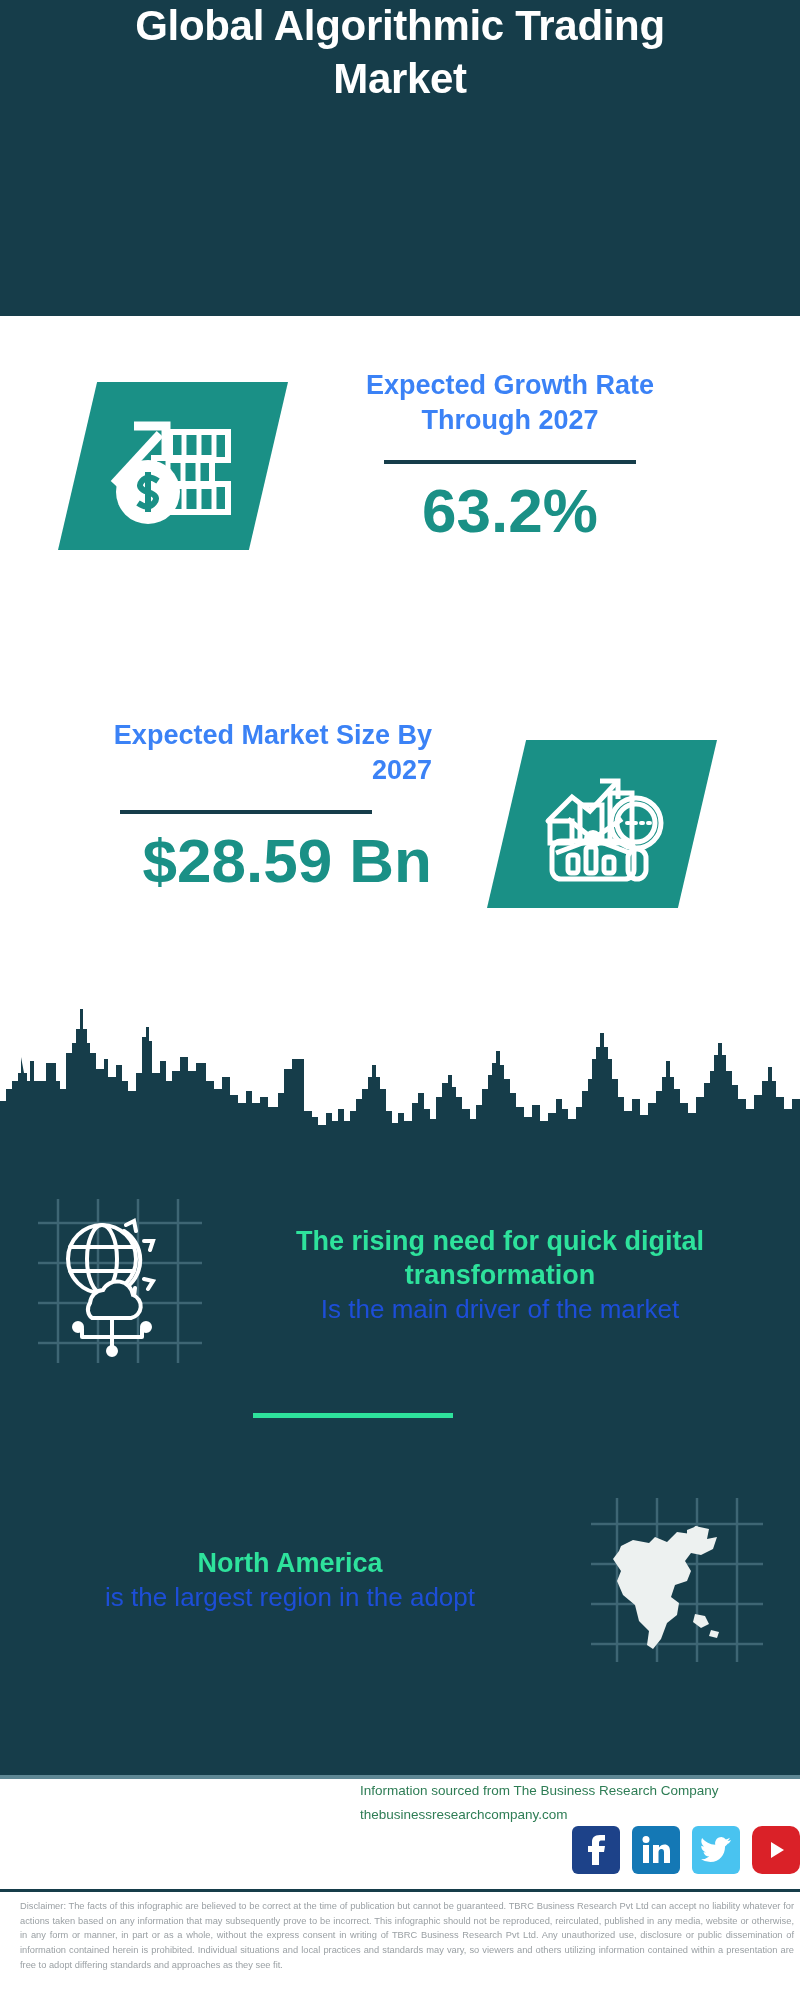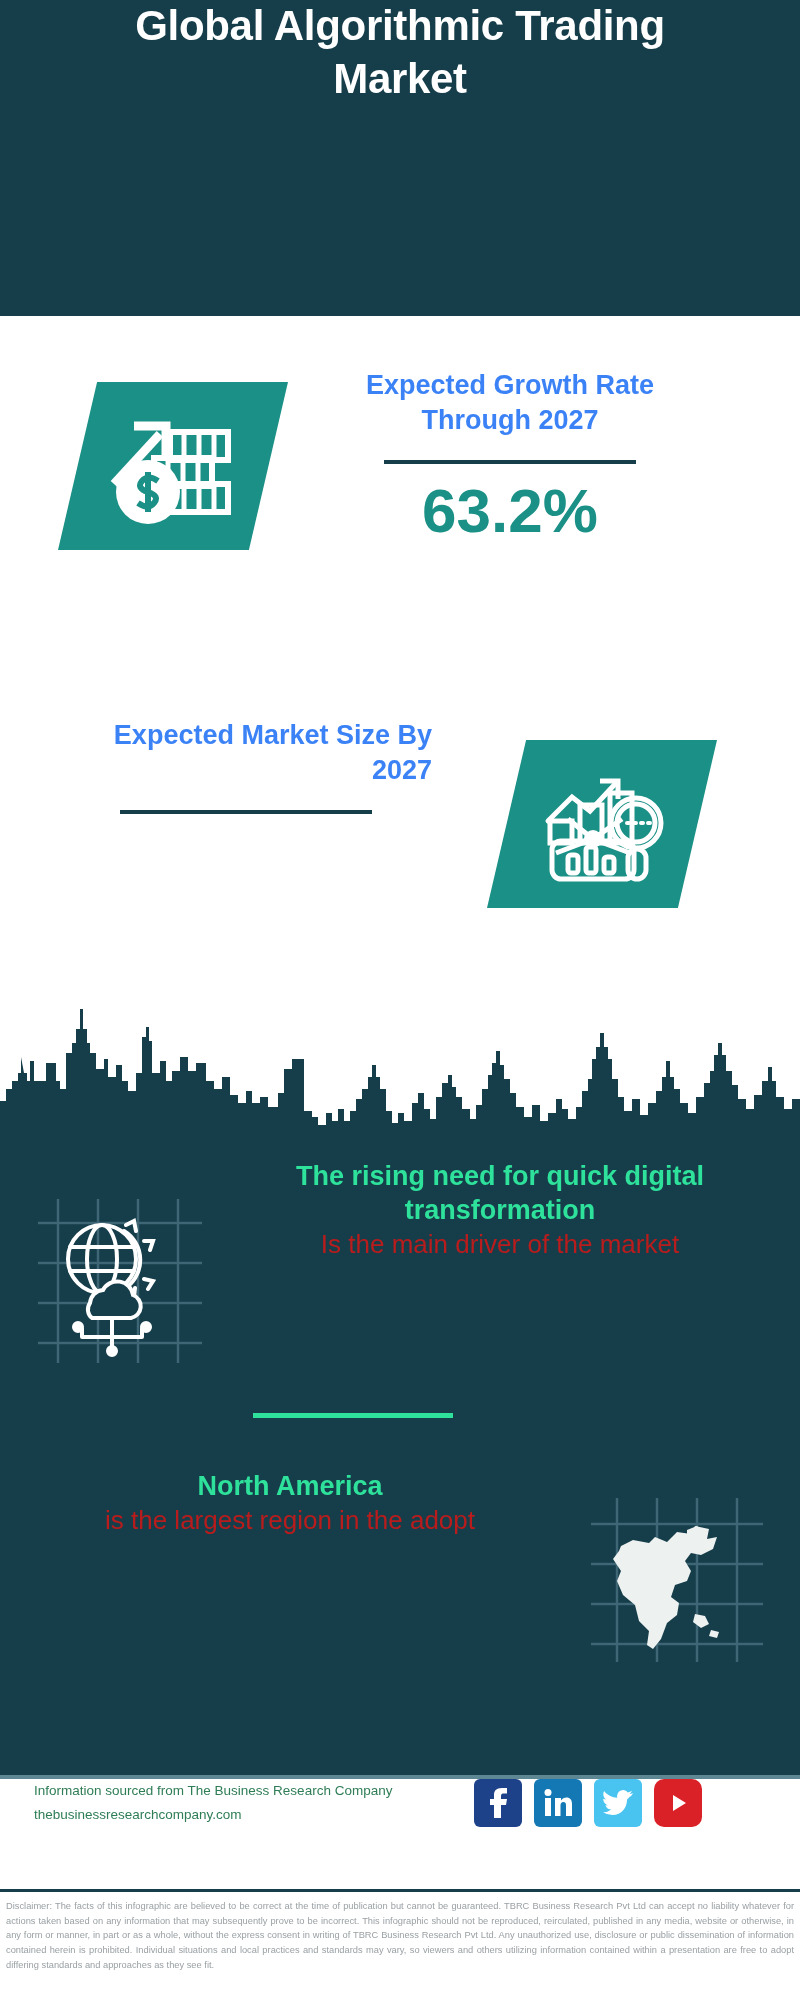--- a/index.html
+++ b/index.html
@@ -78,63 +78,63 @@
   
   .skyline { position:absolute; left:0; top:985px; width:800px; height:165px; }
   .skyline svg { display:block; width:800px; height:165px; }
 
   
   .dark-sec {
     position:absolute; left:0; top:1145px; width:800px; height:634px;
     background:#163D4A;
   }
   .row {
-    position:absolute; display:flex; 
+    position:absolute; display:flex; align-items:center;
   }
   .row1 { left:0px; top:1160px; width:800px; height:230px; }
   .row1 .ic { width:240px; flex:0 0 240px; display:flex; align-items:center; justify-content:center; }
   .row1 .tx { flex:1; padding-right:40px; text-align:center; }
 
   .row2 { left:0px; top:1470px; width:800px; height:220px; }
   .row2 .tx { flex:1; padding-left:30px; text-align:center; }
   .row2 .ic { width:250px; flex:0 0 250px; display:flex; align-items:center; justify-content:center; }
 
   .hl { color:#2EE29C; font-size:27px; font-weight:bold; line-height:1.25; }
-  .sub { color:#b91c1c; font-size:26px; font-weight:normal; line-height:1.25; }
+  .sub { color:#1d4ed8; font-size:26px; font-weight:normal; line-height:1.25; }
 
   .mid-rule {
     position:absolute; left:253px; top:1413px; width:200px; height:5px;
     background:#2EE29C;
   }
 
   
   .footer-top-rule { position:absolute; left:0; top:1775px; width:800px; height:4px; background:#5E8794; }
   .footer {
     position:absolute; left:0; top:1779px; width:800px; height:110px;
     background:#ffffff;
-    display:flex; align-items:flex-start;
+    display:flex; align-items:flex-end;flex-direction:column;
   }
   .footer-src {
     margin-left:34px; width:440px;
     color:#2E7D55; font-size:13.5px; line-height:1.75;
   }
   .socials { display:flex; align-items:center; gap:12px; }
   .s-ico {
     width:48px; height:48px; border-radius:6px;
     display:flex; align-items:center; justify-content:center;
     color:#fff;
   }
   .s-fb { background:#1D4289; }
   .s-li { background:#1478B5; }
   .s-tw { background:#49C3F0; }
   .s-yt { background:#DA2128; border-radius:10px; }
 
   .disclaim-rule { position:absolute; left:0; top:1889px; width:800px; height:3px; background:#163D4A; }
   .disclaimer {
-    position:absolute; left:0; top:1895px; width:800px; padding:4px 6px 0 6px;
+    position:absolute; left:0; top:1895px; width:800px; padding:4px 6px 0 20px;
     color:#9AA0A4; font-size:9.3px; line-height:1.58; text-align:justify;
   }
 </style>
 </head>
 <body>
 
 <div class="page">
 
   <div class="header">
     <div class="header-title">Global Algorithmic Trading Market</div>
@@ -165,20 +165,21 @@
 
   <div class="block1-text">
     <div class="stat-label">Expected Growth Rate Through 2027</div>
     <div class="stat-rule"></div>
     <div class="stat-value">63.2%</div>
   </div>
 
   <div class="block2-text">
     <div class="stat-label">Expected Market Size By 2027</div>
     <div class="stat-rule"></div>
+    <div class="stat-value">$28.59 Bn</div>
   </div>
 
   <div class="para block2-icon">
     <div class="glyph">
       <svg width="128" height="118" viewBox="0 0 128 118" fill="none" stroke="#ffffff" stroke-width="5">
 
         <path d="M10 56 L34 32 L52 46 L78 18" stroke-linecap="round"></path>
         <path d="M62 16 L80 16 L80 34"></path>
 
         <rect x="12" y="56" width="22" height="22"></rect>

